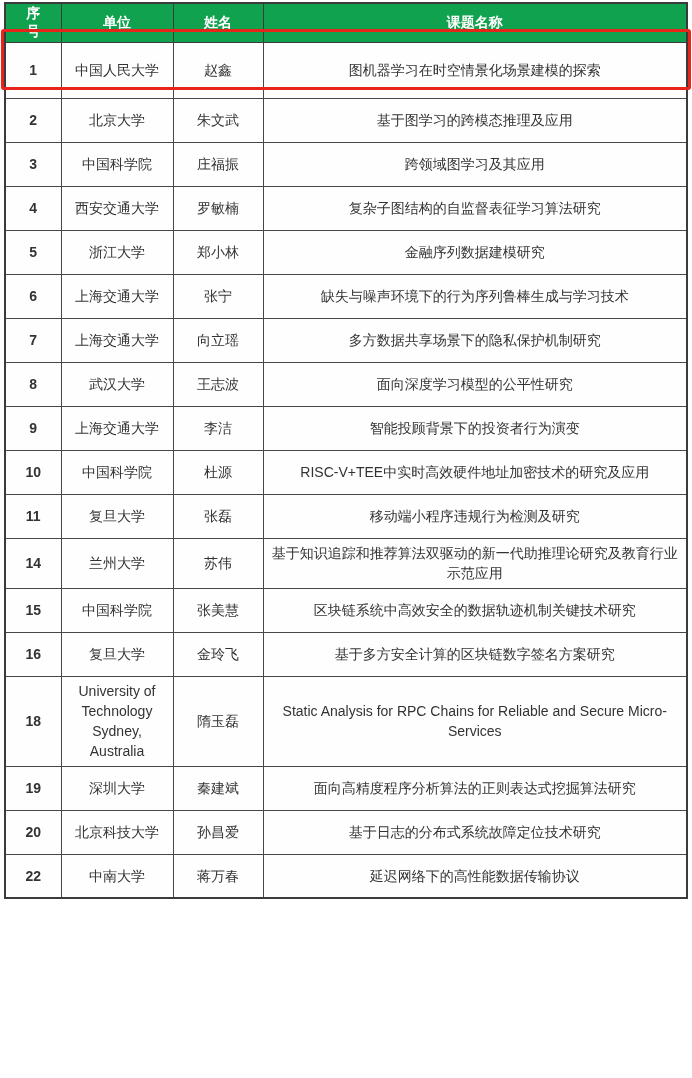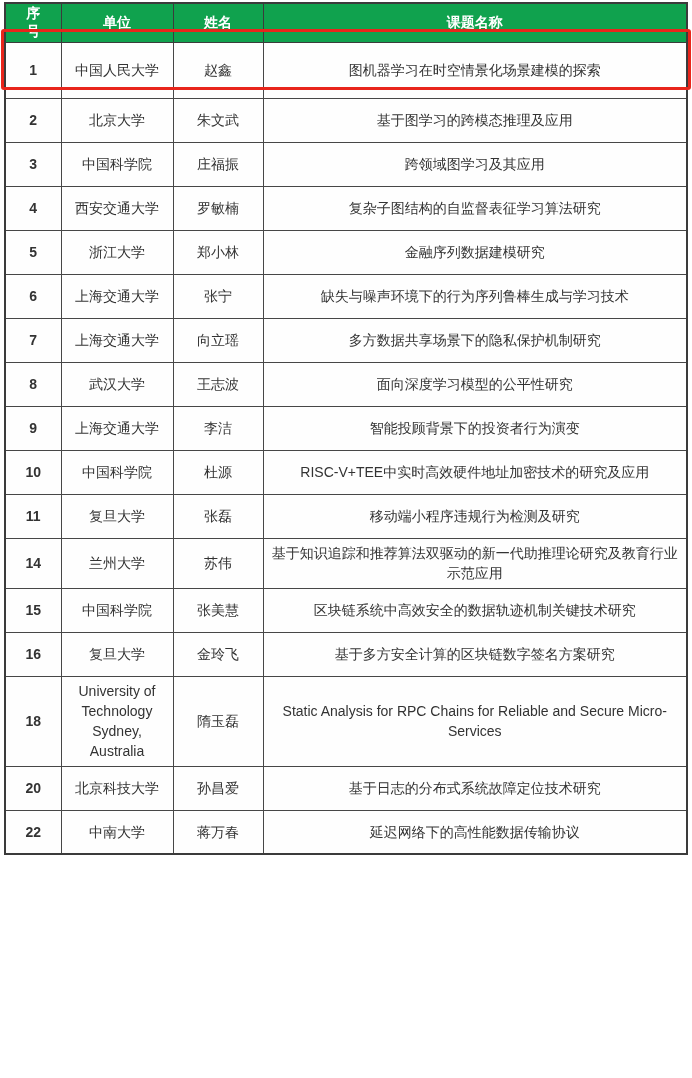--- a/index.html
+++ b/index.html
@@ -170,20 +170,26 @@
           <td class="name">金玲飞</td>
           <td class="title">基于多方安全计算的区块链数字签名方案研究</td>
         </tr>
         <tr class="row">
           <td class="no">18</td>
           <td class="unit">University of Technology Sydney, Australia</td>
           <td class="name">隋玉磊</td>
           <td class="title">Static Analysis for RPC Chains for Reliable and Secure Micro-Services</td>
         </tr>
         <tr class="row">
+          <td class="no">19</td>
+          <td class="unit">深圳大学</td>
+          <td class="name">秦建斌</td>
+          <td class="title">面向高精度程序分析算法的正则表达式挖掘算法研究</td>
+        </tr>
+        <tr class="row">
           <td class="no">20</td>
           <td class="unit">北京科技大学</td>
           <td class="name">孙昌爱</td>
           <td class="title">基于日志的分布式系统故障定位技术研究</td>
         </tr>
         <tr class="row">
           <td class="no">22</td>
           <td class="unit">中南大学</td>
           <td class="name">蒋万春</td>
           <td class="title">延迟网络下的高性能数据传输协议</td>

